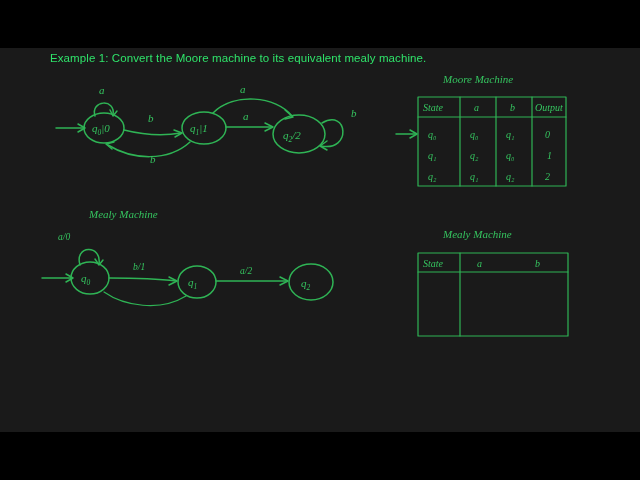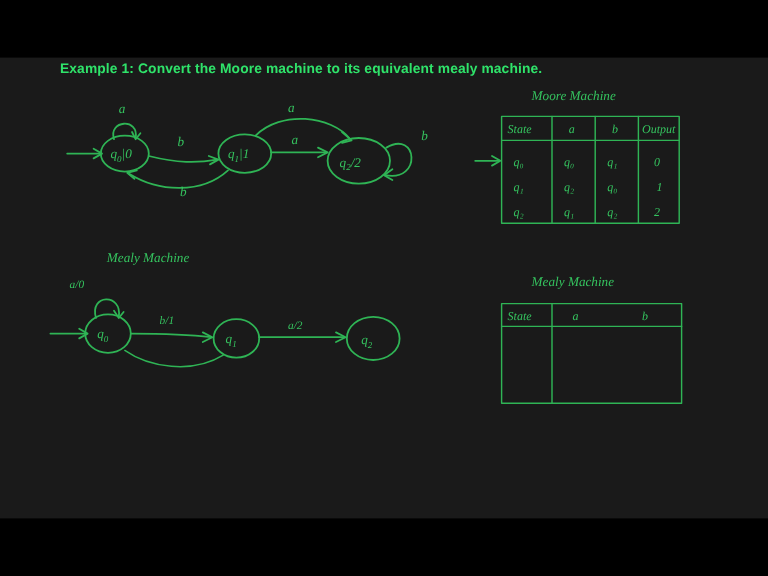--- a/index.html
+++ b/index.html
@@ -1,21 +1,21 @@
 <!DOCTYPE html>
 <html><head>
 <meta charset="utf-8">
 <style>
   html,body{margin:0;padding:0;background:#000;}
   body{width:640px;height:480px;overflow:hidden;font-family:"Liberation Sans",sans-serif;}
   #stage{position:relative;width:640px;height:480px;background:#000;}
   #board{position:absolute;left:0;top:48px;width:640px;height:384px;background:#1a1a1a;}
   .title{
     position:absolute;left:50px;top:52px;
-    color:#2fe36a;font-size:11.5px;font-weight:bold;
+    color:#2fe36a;font-size:11.5px;font-weight:normal;
     letter-spacing:0.1px;white-space:nowrap;
   }
   svg{position:absolute;left:0;top:0;width:640px;height:384px;overflow:visible;}
   .ink{stroke:#2fb455;fill:none;stroke-width:1.5;stroke-linecap:round;stroke-linejoin:round;}
   .ink2{stroke:#2fb455;fill:none;stroke-width:1.2;stroke-linecap:round;stroke-linejoin:round;}
   .lbl-i{fill:#35c45f;font-family:"Liberation Serif",serif;font-size:11px;font-style:italic;}
   .sub{font-size:7.5px;}
   .hand{fill:#35c45f;font-family:"Liberation Serif",serif;font-size:11px;font-style:italic;}
   .hand-sm{fill:#35c45f;font-family:"Liberation Serif",serif;font-size:9.5px;font-style:italic;}
   .tbl-txt{fill:#35c45f;font-family:"Liberation Serif",serif;font-size:10px;font-style:italic;}

